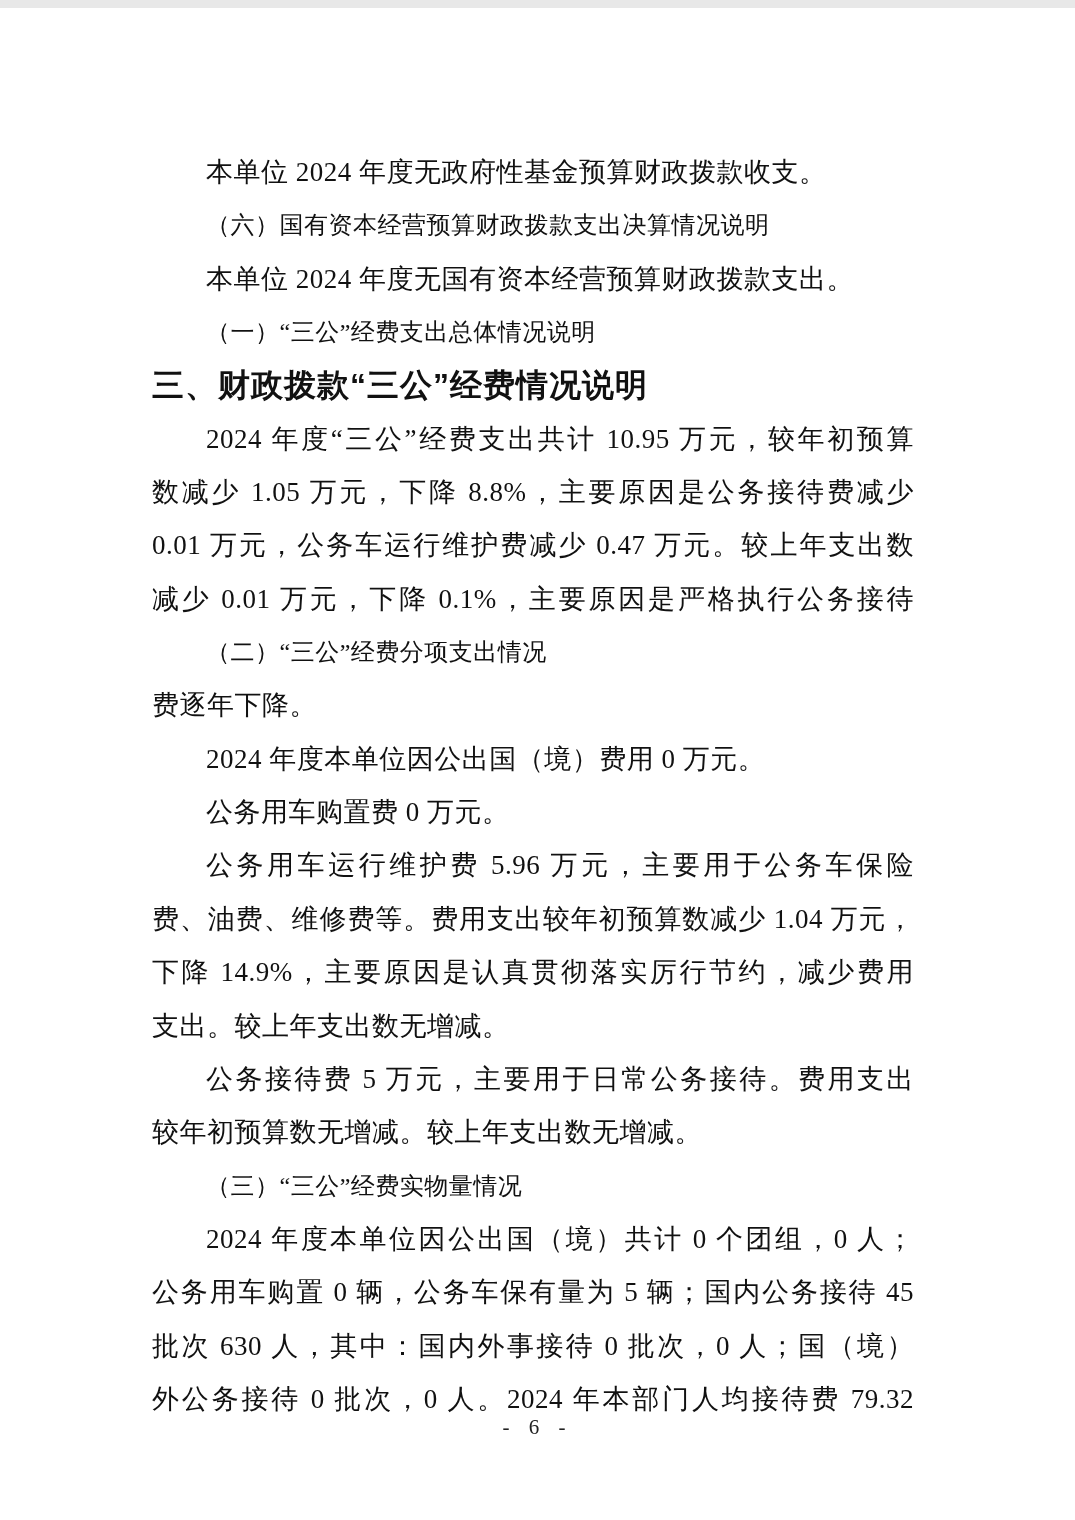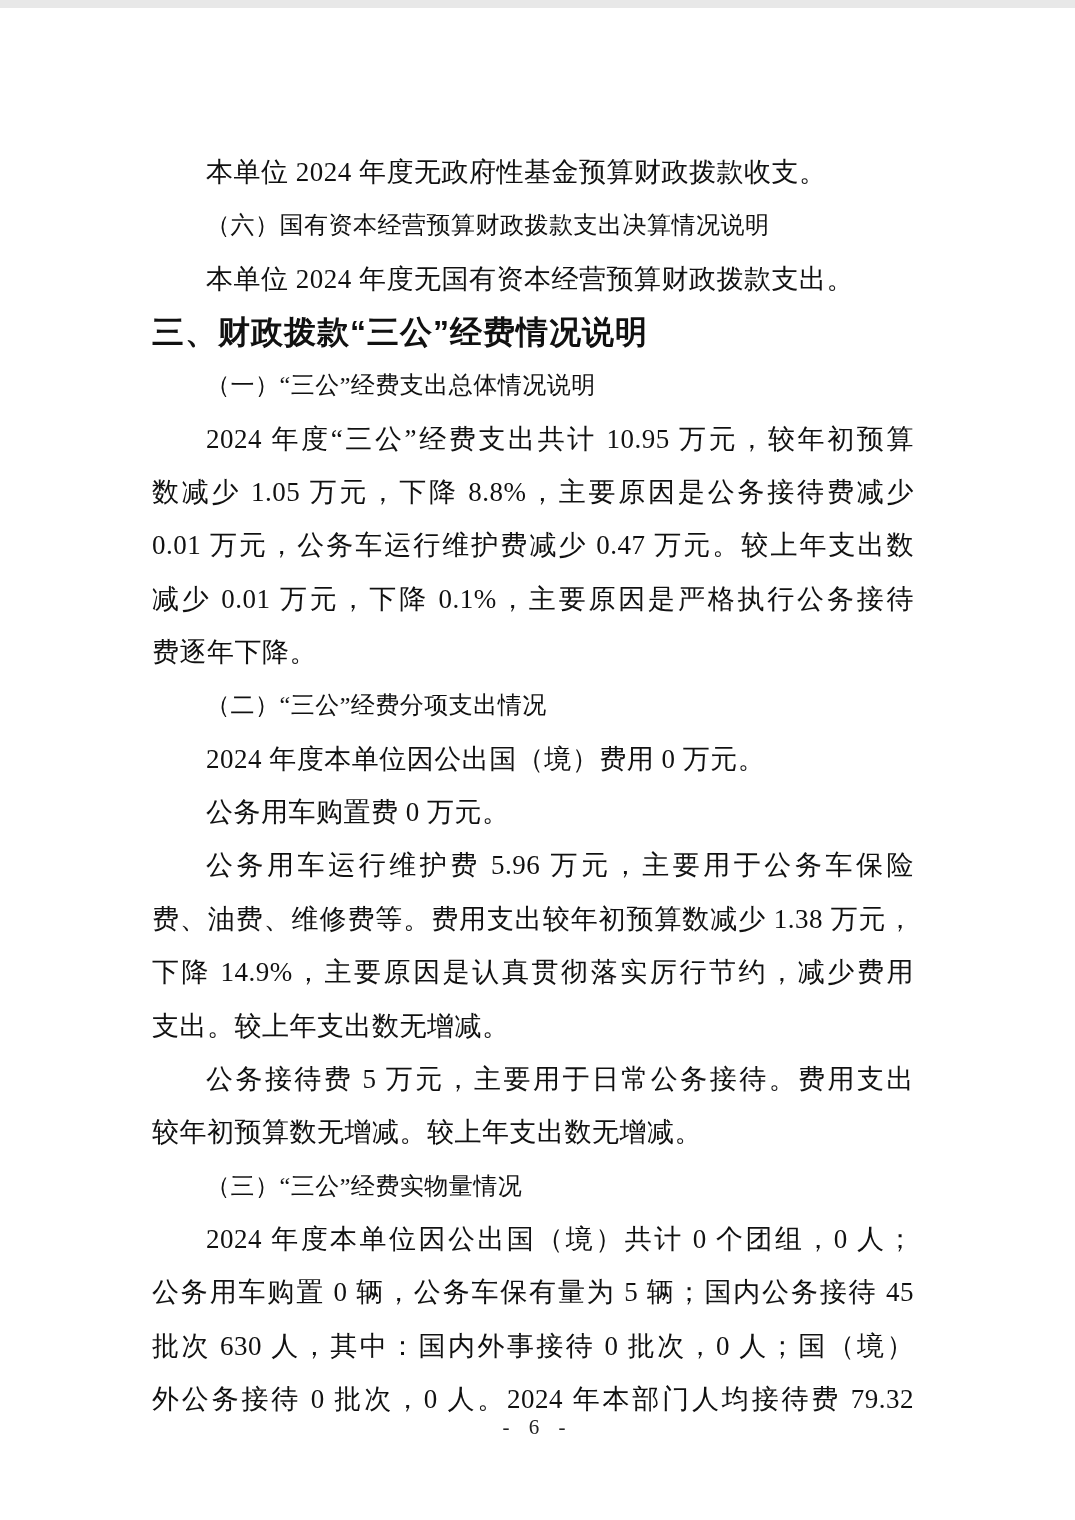--- a/index.html
+++ b/index.html
@@ -59,32 +59,32 @@
   }
 </style>
 </head>
 <body>
 
 <div class="page">
   <div class="content" id="doc-content">
       <div class="line body indent">本单位 2024 年度无政府性基金预算财政拨款收支。</div>
       <div class="line subheading indent">（六）国有资本经营预算财政拨款支出决算情况说明</div>
       <div class="line body indent">本单位 2024 年度无国有资本经营预算财政拨款支出。</div>
+      <div class="line subheading indent">（一）“三公”经费支出总体情况说明</div>
       <div class="line heading">三、财政拨款“三公”经费情况说明</div>
-      <div class="line subheading indent">（一）“三公”经费支出总体情况说明</div>
       <div class="line body indent justify">2024 年度“三公”经费支出共计 10.95 万元，较年初预算</div>
       <div class="line body justify">数减少 1.05 万元，下降 8.8%，主要原因是公务接待费减少</div>
       <div class="line body justify">0.01 万元，公务车运行维护费减少 0.47 万元。较上年支出数</div>
       <div class="line body justify">减少 0.01 万元，下降 0.1%，主要原因是严格执行公务接待</div>
+      <div class="line subheading indent">（二）“三公”经费分项支出情况</div>
       <div class="line body">费逐年下降。</div>
-      <div class="line subheading indent">（二）“三公”经费分项支出情况</div>
       <div class="line body indent">2024 年度本单位因公出国（境）费用 0 万元。</div>
       <div class="line body indent">公务用车购置费 0 万元。</div>
       <div class="line body indent justify">公务用车运行维护费 5.96 万元，主要用于公务车保险</div>
-      <div class="line body justify">费、油费、维修费等。费用支出较年初预算数减少 1.38 万元，</div>
+      <div class="line body justify">费、油费、维修费等。费用支出较年初预算数减少 1.04 万元，</div>
       <div class="line body justify">下降 14.9%，主要原因是认真贯彻落实厉行节约，减少费用</div>
       <div class="line body">支出。较上年支出数无增减。</div>
       <div class="line body indent justify">公务接待费 5 万元，主要用于日常公务接待。费用支出</div>
       <div class="line body">较年初预算数无增减。较上年支出数无增减。</div>
       <div class="line subheading indent">（三）“三公”经费实物量情况</div>
       <div class="line body indent justify">2024 年度本单位因公出国（境）共计 0 个团组，0 人；</div>
       <div class="line body justify">公务用车购置 0 辆，公务车保有量为 5 辆；国内公务接待 45</div>
       <div class="line body justify">批次 630 人，其中：国内外事接待 0 批次，0 人；国（境）</div>
       <div class="line body justify">外公务接待 0 批次，0 人。2024 年本部门人均接待费 79.32</div>
     </div>

